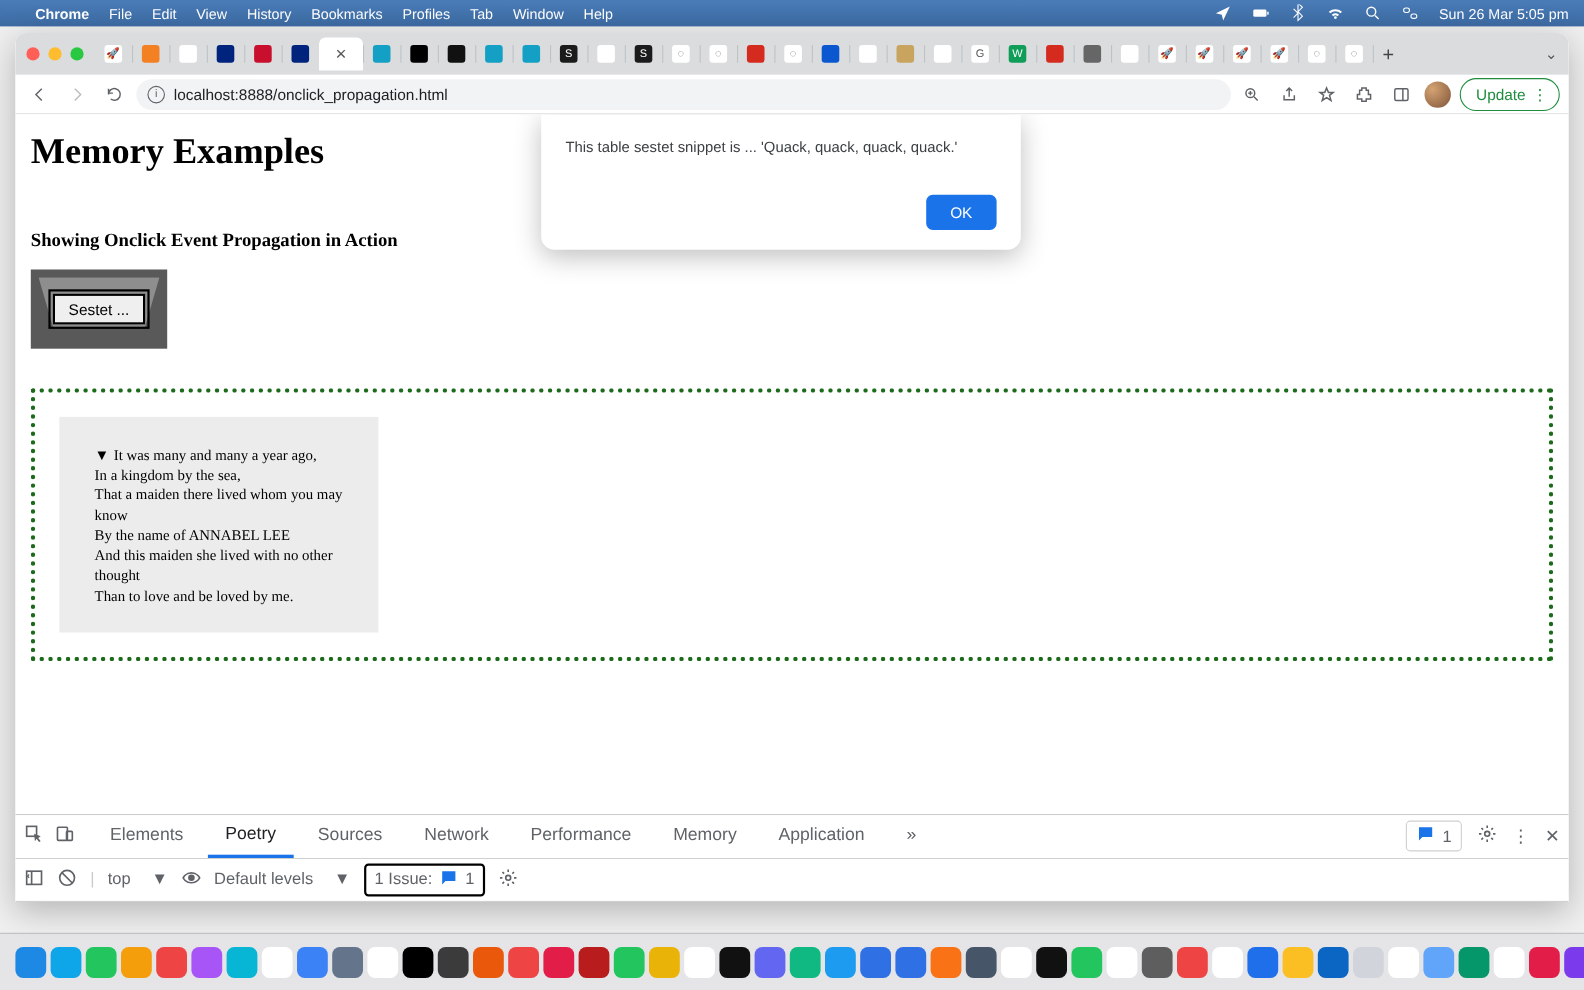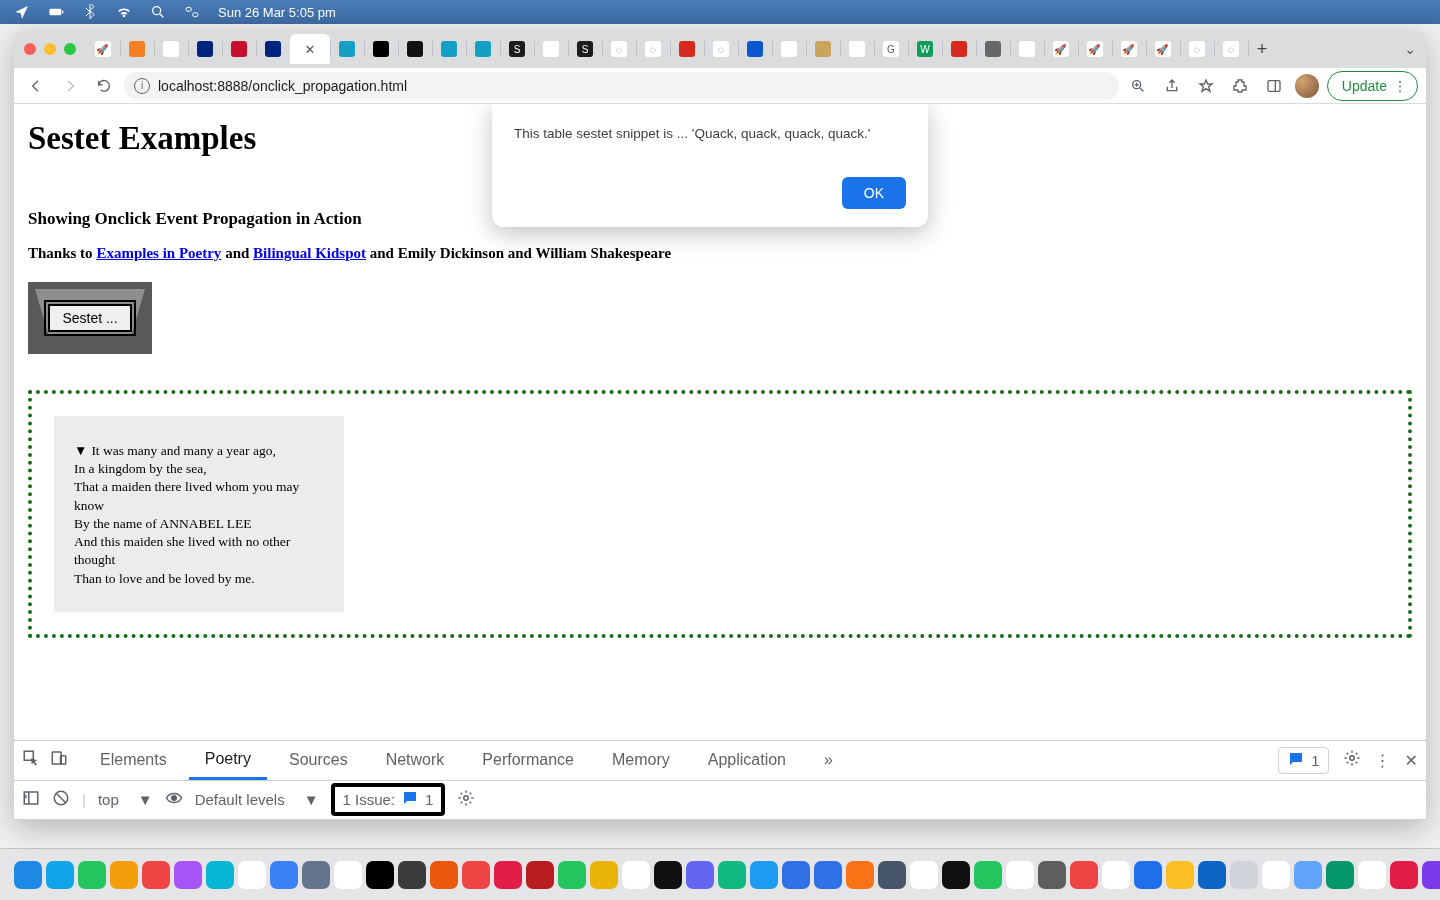--- a/index.html
+++ b/index.html
@@ -152,21 +152,21 @@
 .dotted-panel {
   margin-top: 36px;
   border: 4px dotted #1b6b1b;
   border-radius: 2px;
   padding: 22px;
   min-height: 208px;
 }
 .poem-card {
   width: 290px;
   background: #ececec;
-  padding: 26px 20px 24px;
+  padding: 26px 32px 24px;
   font-size: 13.5px;
   line-height: 1.35;
 }
 .poem-card .disclosure { margin-right:4px; }
 
 
 .alert-dialog {
   position: absolute;
   top: 0; left: 478px;
   width: 436px;
@@ -215,21 +215,21 @@
 
 .dt-toolbar {
   height:40px;background:#fff;border-bottom:1px solid #d0d0d0;
   display:flex;align-items:center;padding:0 8px;gap:12px;font-size:15px;color:#5f6368;
 }
 .dt-toolbar .sel { display:flex;align-items:center;gap:19px; }
 .dt-toolbar input.filter {
   flex:1;height:26px;border:1px solid #d0d0d0;border-radius:3px;padding:0 10px;font-size:15px;
 }
 .dt-toolbar .issue {
-  display:flex;align-items:center;gap:6px;border:4px solid #000000;border-radius:4px;padding:2px 8px;
+  display:flex;align-items:center;gap:6px;border:2px solid #000000;border-radius:4px;padding:2px 8px;
 }
 .dt-toolbar svg{width:18px;height:18px;}
 
 
 .dock {
   position:absolute;left:0;right:0;bottom:0;height:52px;
   background: rgba(220,220,225,.55);
   border-top:1px solid rgba(0,0,0,.15);
   display:flex;align-items:center;justify-content:flex-start;
   padding:0 14px;gap:4px;
@@ -240,20 +240,33 @@
   flex-shrink:0;
 }
 
 
 svg { fill: currentColor; }
 </style>
 </head>
 <body>
 
 <div class="menubar">
+  <div class="left">
+    <span class="apple"></span>
+    <span class="bold">Chrome</span>
+    <span>File</span>
+    <span>Edit</span>
+    <span>View</span>
+    <span>History</span>
+    <span>Bookmarks</span>
+    <span>Profiles</span>
+    <span>Tab</span>
+    <span>Window</span>
+    <span>Help</span>
+  </div>
   <div class="right">
     <span>
         <svg viewBox="0 0 24 24">
           <path d="M2 12l19-9-9 19-2-8z"></path>
         </svg>
       </span>
     <span>
         <svg viewBox="0 0 24 24">
           <rect x="2" y="7" width="18" height="10" rx="2" fill="#fff"></rect>
           <rect x="21" y="10" width="2" height="4" fill="#fff"></rect>
@@ -451,26 +464,23 @@
         </div>
       <div class="avatar"></div>
       <div class="update-btn">
         <span>Update</span>
         <span>⋮</span>
       </div>
     </div>
   </div>
 
   <div class="page">
-    <h1>Sestet Examples</h1>
+    <h1>Memory Examples</h1>
     <h2>RJM Programming - March, 2023</h2>
     <h3>Showing Onclick Event Propagation in Action</h3>
-    <p class="thanks">
-      <span>Thanks to </span><a href="#">Examples in Poetry</a><span> and </span><a href="#">Bilingual Kidspot</a><span> and Emily Dickinson and William Shakespeare</span>
-    </p>
 
     <div class="sestet-btn-wrap">
       <button class="sestet-btn">Sestet ...</button>
     </div>
 
     <div class="dotted-panel">
       <div class="poem-card">
         <div><span class="disclosure">▼</span><span>It was many and many a year ago,</span></div>
         <div>In a kingdom by the sea,</div>
         <div>That a maiden there lived whom you may know</div>

